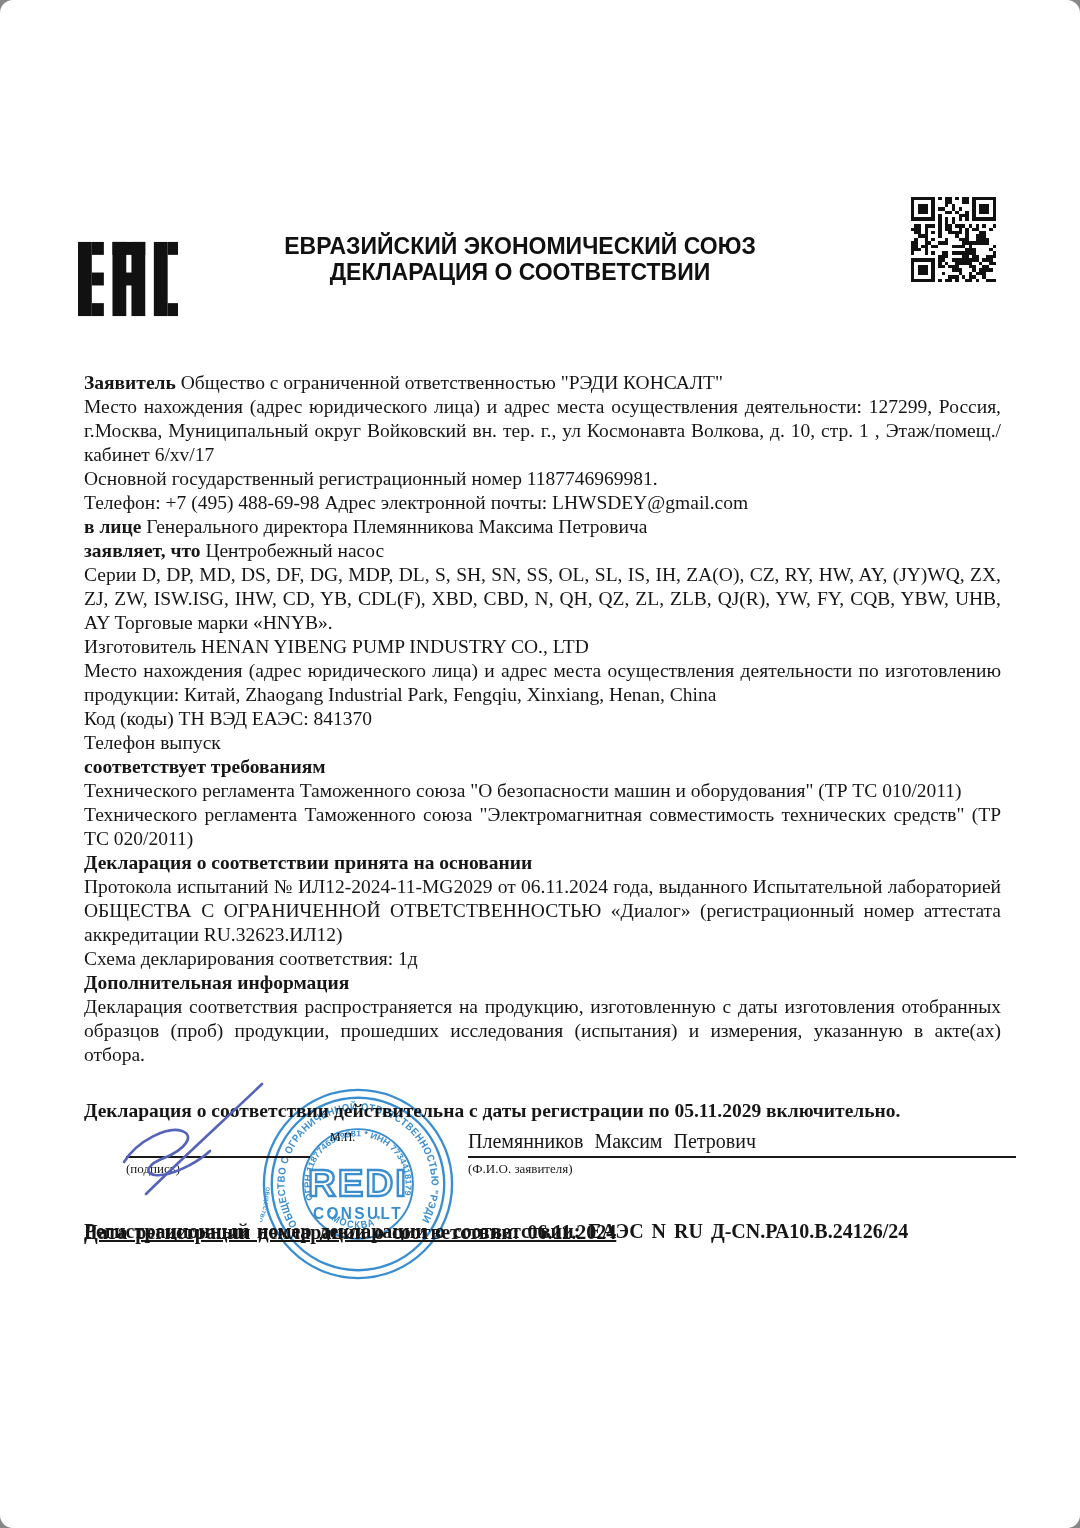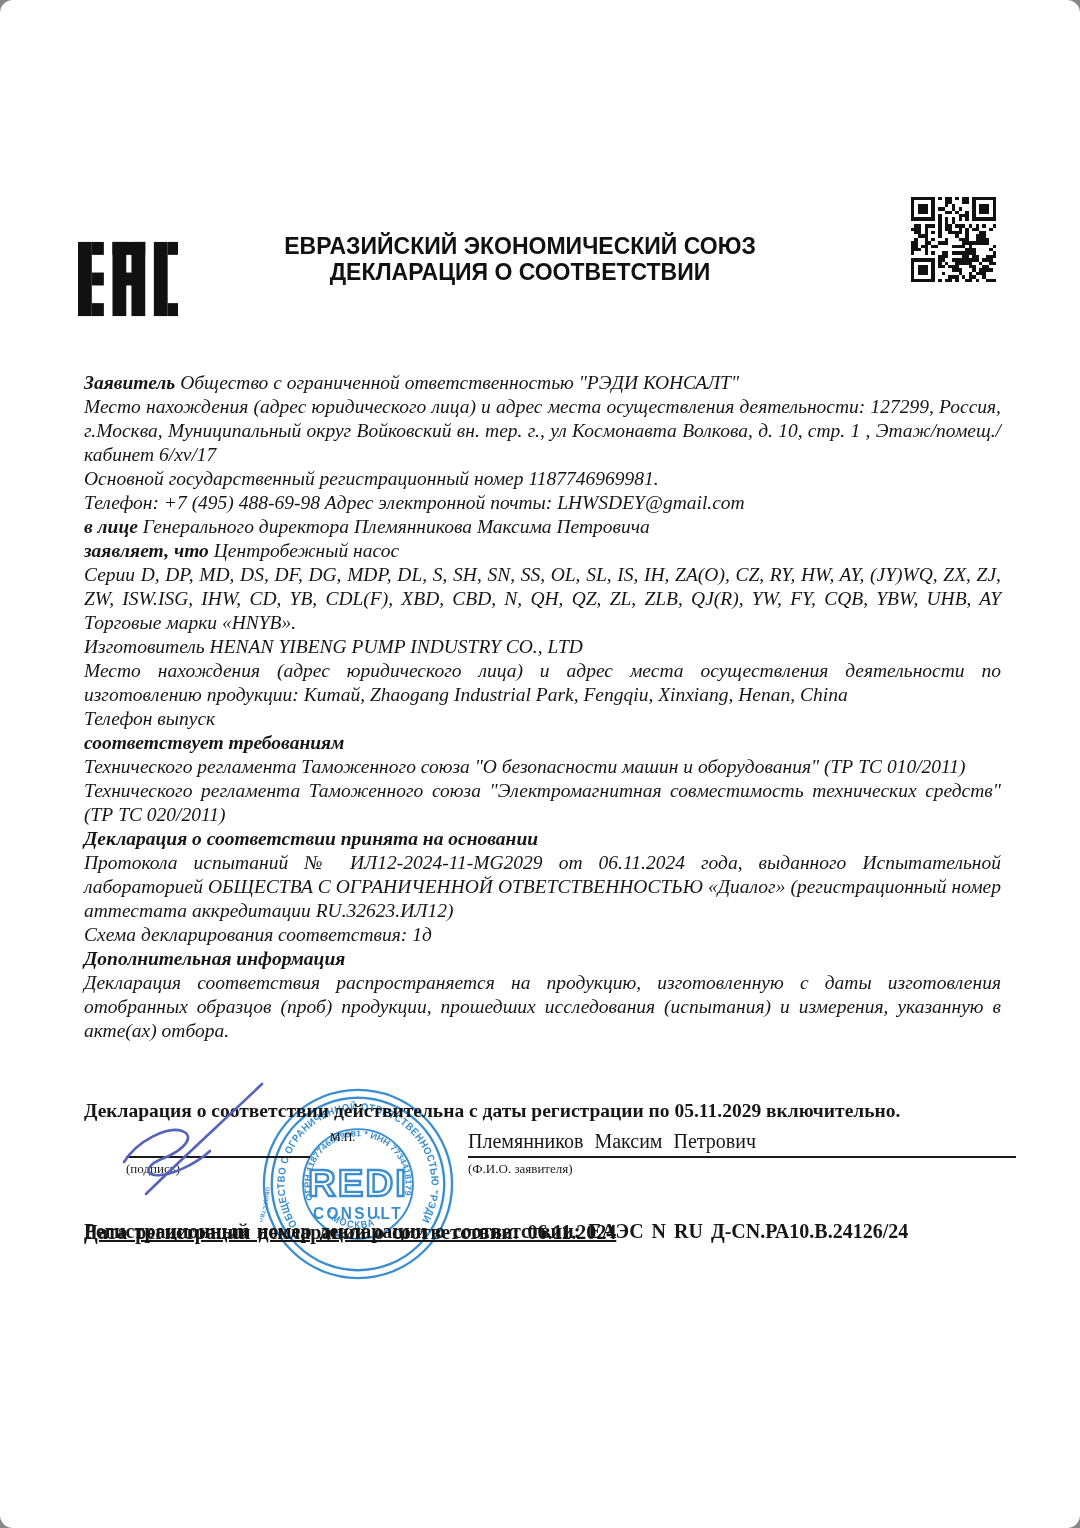--- a/index.html
+++ b/index.html
@@ -12,21 +12,21 @@
   .eac{position:absolute;left:78px;top:236px;width:100px;height:86px;}
   .title{
     position:absolute;left:240px;top:233px;width:560px;text-align:center;
     font-family:"Liberation Sans","DejaVu Sans",sans-serif;
     font-weight:bold;font-size:23px;line-height:26px;color:#111;
   }
   .qr{position:absolute;left:911px;top:197px;width:85px;height:85px;}
   
   .body{
     position:absolute;left:84px;top:371px;width:917px;
-    font-size:19.5px;line-height:24px;text-align:justify;font-style:italic;
+    font-size:19.5px;line-height:24px;text-align:justify;
   }
   .body p{margin:0;}
   .validity{
     position:absolute;left:84px;top:1099px;width:917px;margin:0;
     font-weight:bold;font-size:19.5px;line-height:24px;
   }
   
   .sig-line{position:absolute;height:0;border-top:2px solid #1a1a1a;}
   .sig-line.left{left:126px;top:1156px;width:184px;}
   .sig-line.right{left:468px;top:1156px;width:548px;}
@@ -397,20 +397,21 @@
   <div class="body" id="body-text">
       <p><b>Заявитель</b> Общество с ограниченной ответственностью "РЭДИ КОНСАЛТ"</p>
       <p>Место нахождения (адрес юридического лица) и адрес места осуществления деятельности: 127299, Россия, г.Москва, Муниципальный округ Войковский вн. тер. г., ул Космонавта Волкова, д. 10, стр. 1 , Этаж/помещ./кабинет 6/xv/17</p>
       <p>Основной государственный регистрационный номер 1187746969981.</p>
       <p>Телефон: +7 (495) 488-69-98 Адрес электронной почты: LHWSDEY@gmail.com</p>
       <p><b>в лице</b> Генерального директора Племянникова Максима Петровича</p>
       <p><b>заявляет, что</b> Центробежный насос</p>
       <p>Серии D, DP, MD, DS, DF, DG, MDP, DL, S, SH, SN, SS, OL, SL, IS, IH, ZA(O), CZ, RY, HW, AY, (JY)WQ, ZX, ZJ, ZW, ISW.ISG, IHW, CD, YB, CDL(F), XBD, CBD, N, QH, QZ, ZL, ZLB, QJ(R), YW, FY, CQB, YBW, UHB, AY Торговые марки «HNYB».</p>
       <p>Изготовитель HENAN YIBENG PUMP INDUSTRY CO., LTD</p>
       <p>Место нахождения (адрес юридического лица) и адрес места осуществления деятельности по изготовлению продукции: Китай, Zhaogang Industrial Park, Fengqiu, Xinxiang, Henan, China</p>
+      <p>Код (коды) ТН ВЭД ЕАЭС: 841370</p>
       <p>Телефон выпуск</p>
       <p><b>соответствует требованиям</b></p>
       <p>Технического регламента Таможенного союза "О безопасности машин и оборудования" (ТР ТС 010/2011)</p>
       <p>Технического регламента Таможенного союза "Электромагнитная совместимость технических средств" (ТР ТС 020/2011)</p>
       <p><b>Декларация о соответствии принята на основании</b></p>
       <p>Протокола испытаний № ИЛ12-2024-11-MG2029 от 06.11.2024 года, выданного Испытательной лабораторией ОБЩЕСТВА С ОГРАНИЧЕННОЙ ОТВЕТСТВЕННОСТЬЮ «Диалог» (регистрационный номер аттестата аккредитации RU.32623.ИЛ12)</p>
       <p>Схема декларирования соответствия: 1д</p>
       <p><b>Дополнительная информация</b></p>
       <p>Декларация соответствия распространяется на продукцию, изготовленную с даты изготовления отобранных образцов (проб) продукции, прошедших исследования (испытания) и измерения, указанную в акте(ах) отбора.</p>
     </div>

